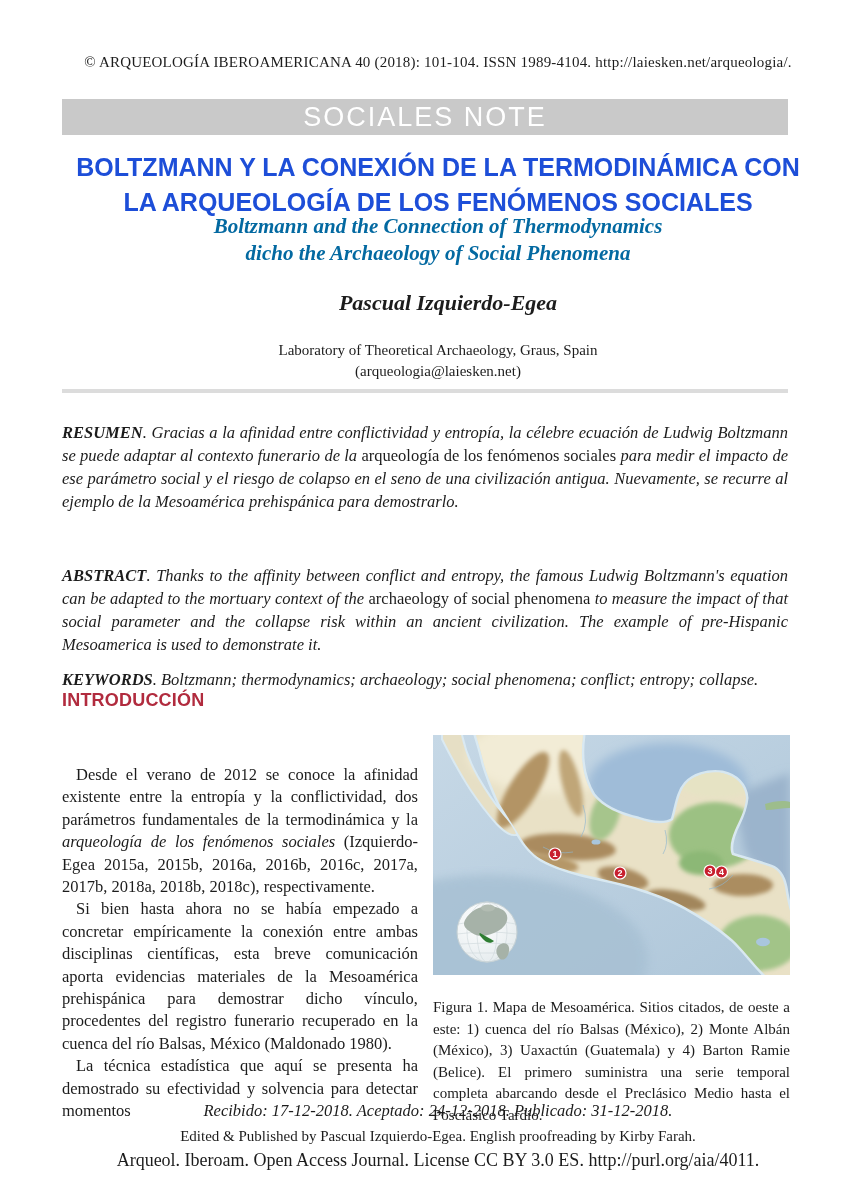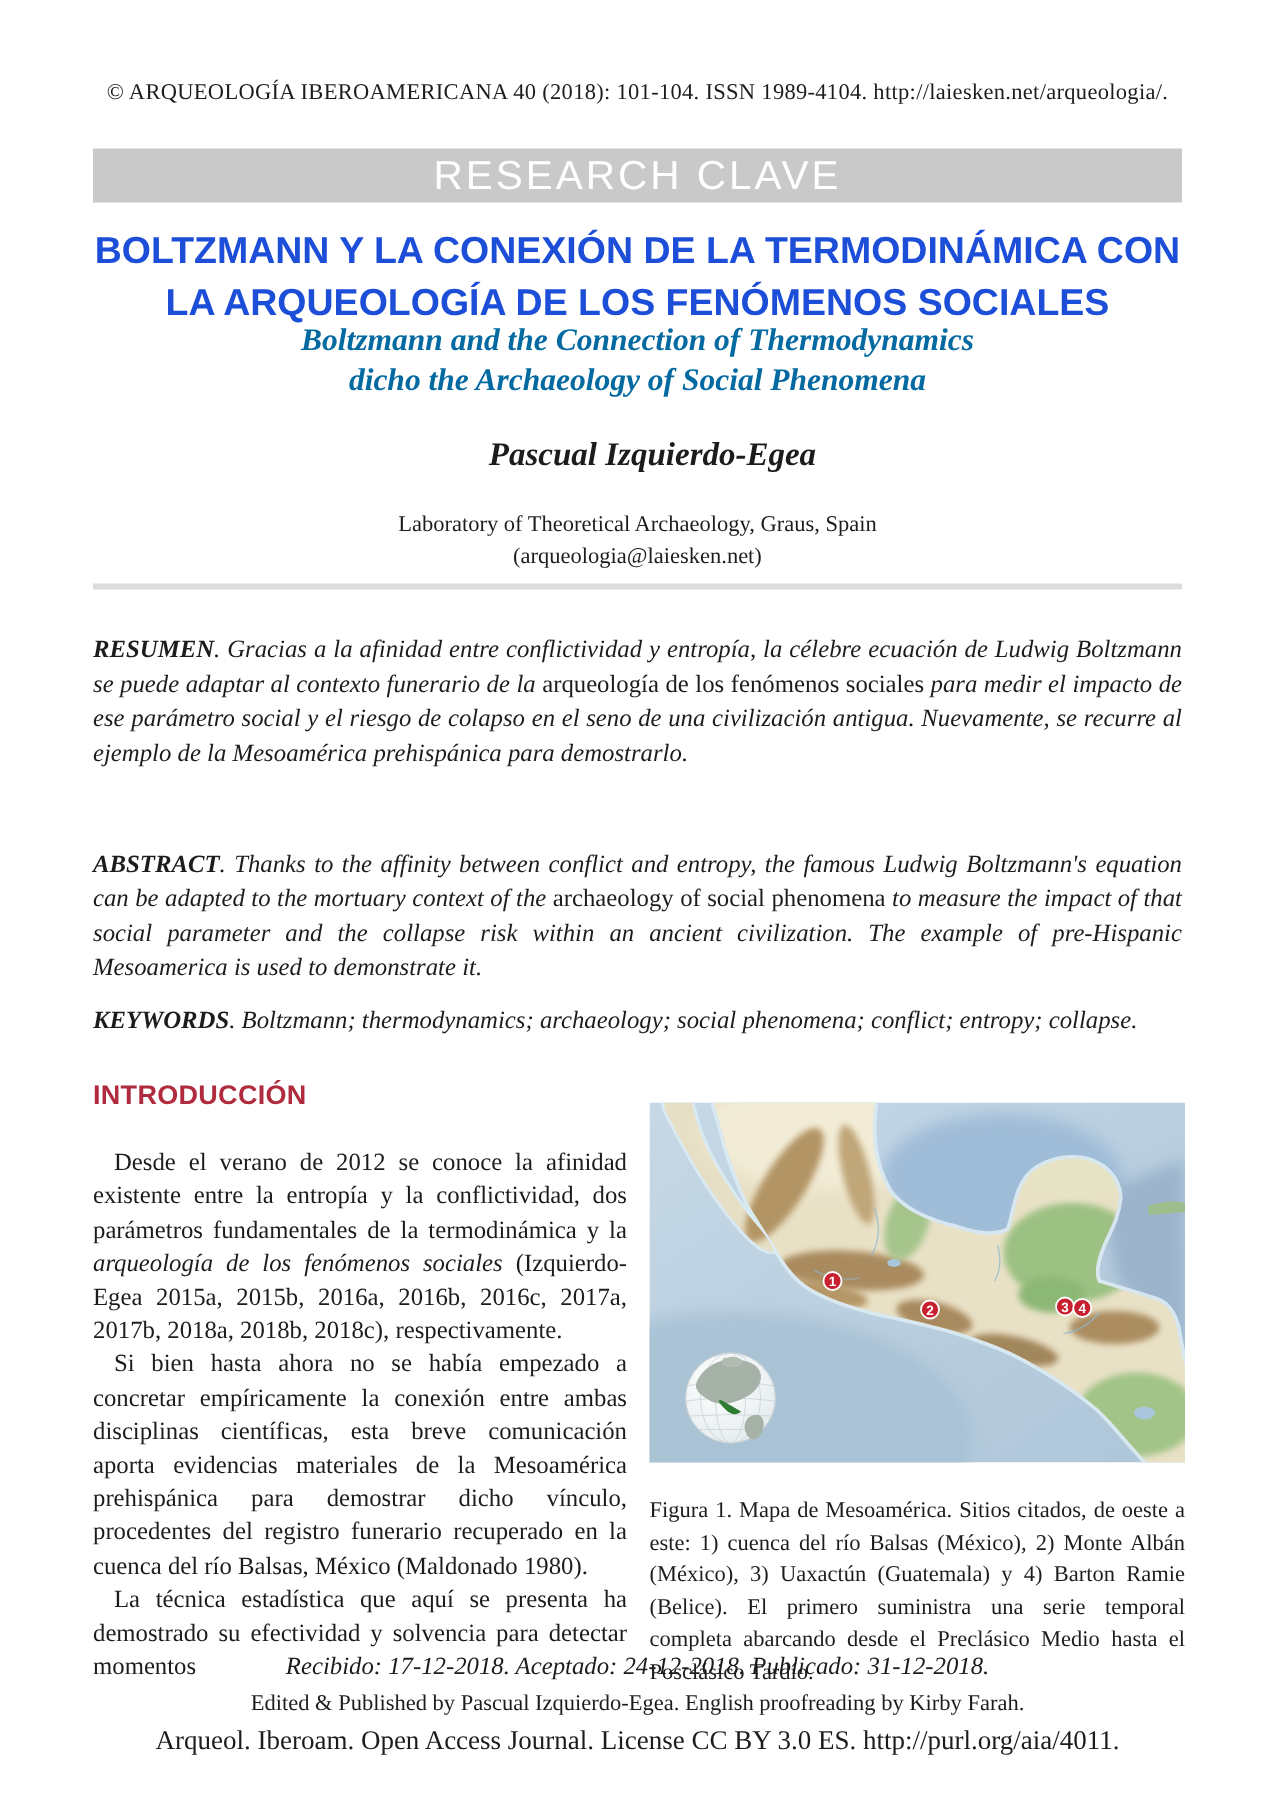--- a/index.html
+++ b/index.html
@@ -1,19 +1,19 @@
 <!DOCTYPE html>
 <html lang="es"><head>
 <meta charset="utf-8">
 <style>
   html,body{margin:0;padding:0;background:#ffffff;}
   .page{position:relative;width:850px;height:1203px;background:#ffffff;overflow:hidden;
         font-family:"Liberation Serif",serif;color:#1c1c1c;}
   .abs{position:absolute;}
-  .center{text-align:center;}
+  .center{text-align:center;margin-left:13px;}
   .justify{text-align:justify;}
 
   .header-line{top:54px;left:62px;width:726px;font-size:15px;letter-spacing:.2px;}
   .banner{top:99px;left:62px;width:726px;height:36px;background:#c9c9c9;
           display:flex;align-items:center;justify-content:center;}
   .banner span{font-family:"Liberation Sans",sans-serif;font-size:27px;color:#ffffff;
                letter-spacing:2px;font-weight:400;}
   .title{top:150px;left:62px;width:726px;font-family:"Liberation Sans",sans-serif;
          font-weight:700;font-size:25px;line-height:35px;color:#1d4ed8;}
   .subtitle{top:213px;left:62px;width:726px;font-weight:700;font-style:italic;
@@ -24,42 +24,42 @@
 
   .fm{left:62px;width:726px;font-size:16.5px;line-height:23px;}
   .fm-resumen{top:421px;}
   .fm-palabras{top:531px;}
   .fm-abstract{top:564px;}
   .fm-keywords{top:668px;}
   .sg-b{font-style:italic;font-weight:700;}
   .sg-i{font-style:italic;}
   .sg-r{font-style:normal;}
 
-  .intro-heading{top:720px;left:62px;width:360px;font-family:"Liberation Sans",sans-serif;
+  .intro-heading{top:690px;left:62px;width:360px;font-family:"Liberation Sans",sans-serif;
                  font-weight:700;font-size:18px;color:#b12b3e;letter-spacing:.2px;}
   .left-col{top:764px;left:62px;width:356px;font-size:16.5px;line-height:22.4px;}
   .left-col p{margin:0;text-indent:14px;text-align:justify;}
 
   .figure{top:735px;left:433px;width:357px;}
   .map-wrap{width:357px;height:240px;line-height:0;}
   .caption{margin-top:22px;font-size:15px;line-height:21.6px;text-align:justify;}
 
   .footer-dates{top:1101px;left:62px;width:726px;font-style:italic;font-size:16.5px;}
   .footer-credits{top:1128px;left:62px;width:726px;font-size:15px;}
   .footer-license{top:1150px;left:62px;width:726px;font-size:18px;}
 </style>
 </head>
 <body>
 
 <div class="page">
 
   <div class="abs header-line center">© ARQUEOLOGÍA IBEROAMERICANA 40 (2018): 101-104. ISSN 1989-4104. http://laiesken.net/arqueologia/.</div>
 
   <div class="abs banner">
-    <span>RESEARCH CLAVE</span>
+    <span>SOCIALES NOTE</span>
   </div>
 
   <div class="abs title center">
     <div>BOLTZMANN Y LA CONEXIÓN DE LA TERMODINÁMICA CON</div>
     <div>LA ARQUEOLOGÍA DE LOS FENÓMENOS SOCIALES</div>
   </div>
 
   <div class="abs subtitle center">
     <div>Boltzmann and the Connection of Thermodynamics</div>
     <div>dicho the Archaeology of Social Phenomena</div>

